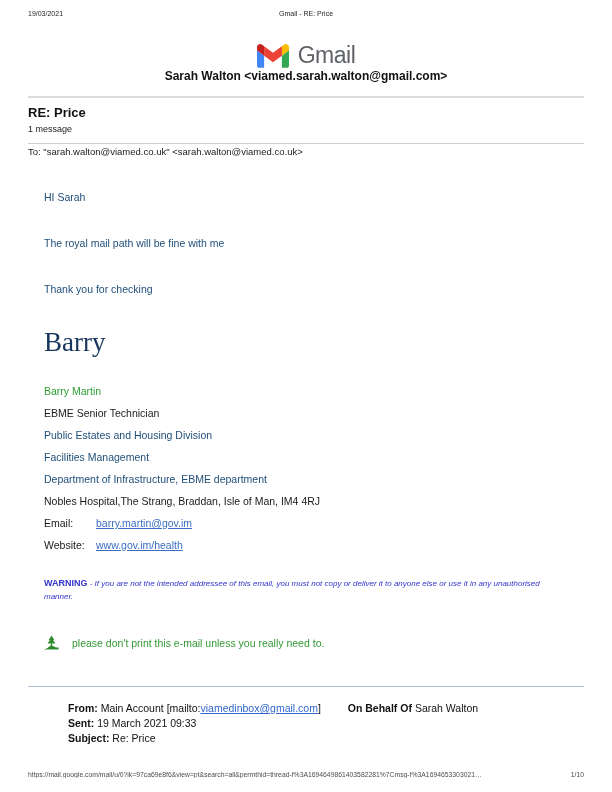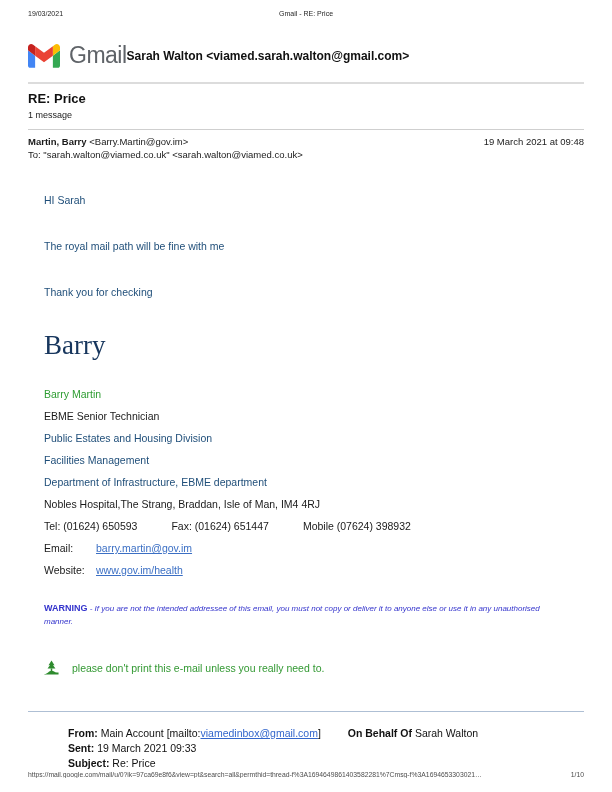--- a/index.html
+++ b/index.html
@@ -24,21 +24,21 @@
   }
   .print-footer {
     position: absolute; bottom: 14px; left: 28px; right: 28px;
     display: flex; justify-content: space-between;
     font-size: 6.8px; color: #4d4d4d;
   }
   .print-footer .url { max-width: 520px; white-space: nowrap; overflow: hidden; }
   
   .gmail-row {
     margin-top: 42px;
-    display: flex; justify-content: flex-start; align-items: center;
+    display: flex; justify-content: flex-end; align-items: center; flex-direction: column;
   }
   .gmail-logo { display: flex; align-items: center; gap: 9px; }
   .gmail-logo svg { width: 32px; height: 24px; display: block; }
   .gmail-wordmark {
     font-size: 23px; color: #5f6368; letter-spacing: -0.5px;
   }
   .account-line { font-size: 12px; font-weight: bold; color: #111; }
   .header-divider { margin-top: 13px; border-top: 2px solid #dcdcdc; }
   
   .subject { margin-top: 7px; font-size: 13px; font-weight: bold; color: #111; }
@@ -104,47 +104,36 @@
     </div>
     <div class="account-line">Sarah Walton &lt;viamed.sarah.walton@gmail.com&gt;</div>
   </div>
 
   <div class="header-divider"></div>
 
   <div class="subject">RE: Price</div>
   <div class="msg-count">1 message</div>
   <div class="thin-divider"></div>
 
-  <div class="msg-head">
-    <div>
-      <span class="from-name">Martin, Barry</span><span> &lt;Barry.Martin@gov.im&gt;</span>
-    </div>
-    <div class="msg-date">19 March 2021 at 09:48</div>
-  </div>
   <div class="to-line">To: "sarah.walton@viamed.co.uk" &lt;sarah.walton@viamed.co.uk&gt;</div>
 
   <div class="body-wrap">
     <p class="body-para">HI Sarah</p>
     <p class="body-para">The royal mail path will be fine with me</p>
     <p class="body-para">Thank you for checking</p>
 
     <div class="big-name">Barry</div>
 
     <div class="sig">
       <div class="sig-line c-green">Barry Martin</div>
       <div class="sig-line c-black">EBME Senior Technician</div>
       <div class="sig-line c-navy">Public Estates and Housing Division</div>
       <div class="sig-line c-navy">Facilities Management</div>
       <div class="sig-line c-navy">Department of Infrastructure, EBME department</div>
       <div class="sig-line c-black">Nobles Hospital,The Strang, Braddan, Isle of Man, IM4 4RJ</div>
-      <div class="sig-line c-black tel-row">
-        <span>Tel: (01624) 650593</span>
-        <span>Fax: (01624) 651447</span>
-        <span>Mobile (07624) 398932</span>
-      </div>
       <div class="sig-line kv-row">
         <span class="kv-label">Email:</span>
         <a class="sig-link">barry.martin@gov.im</a>
       </div>
       <div class="sig-line kv-row">
         <span class="kv-label">Website:</span>
         <a class="sig-link">www.gov.im/health</a>
       </div>
     </div>
 

